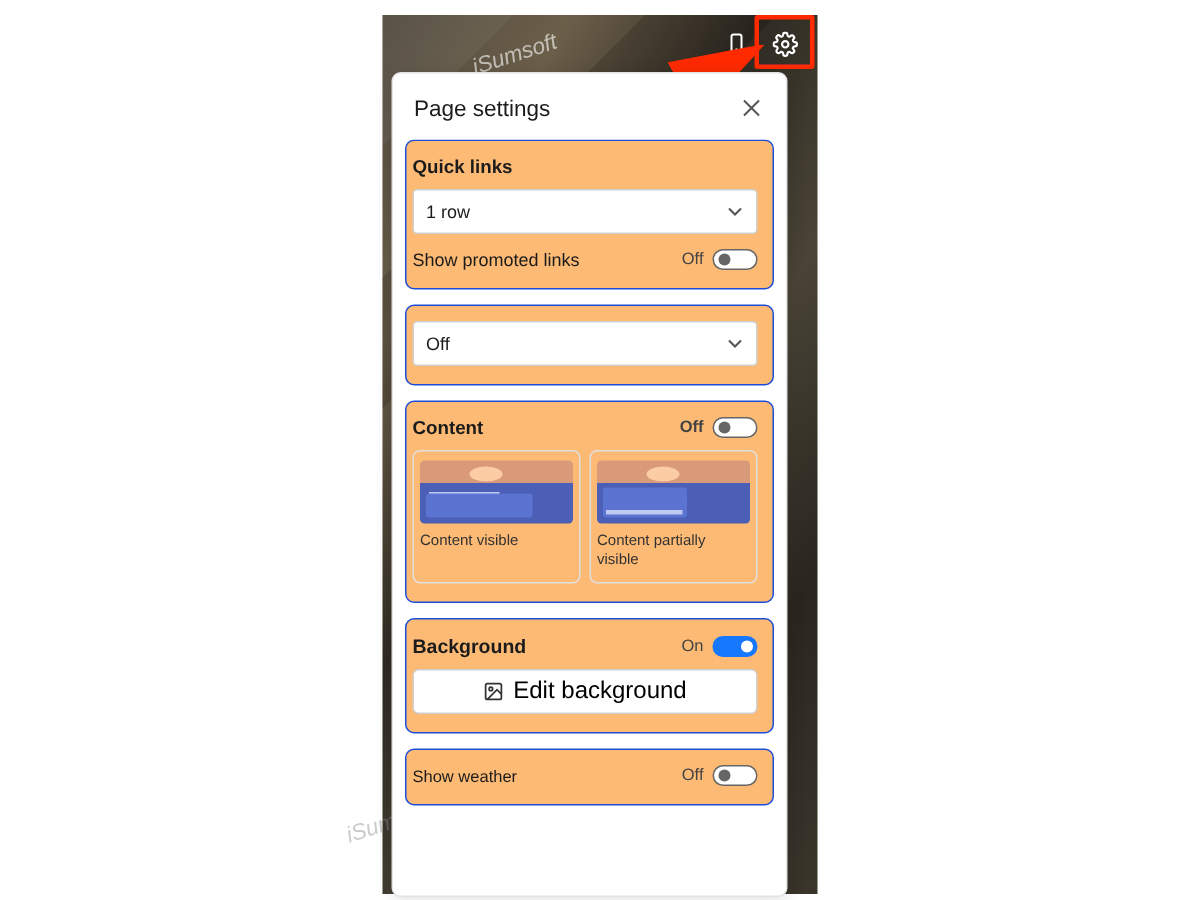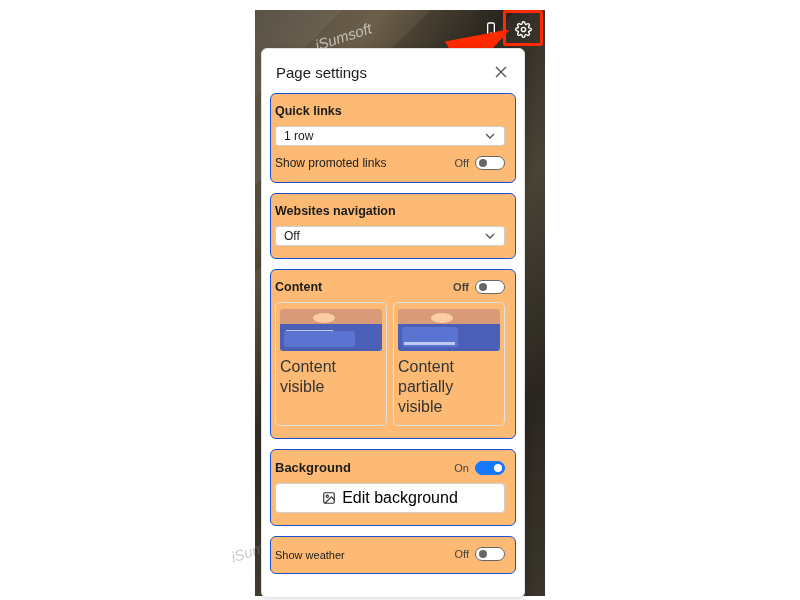--- a/index.html
+++ b/index.html
@@ -81,21 +81,21 @@
     border-radius: 6px;
     padding: 10px 10px 12px 4px;
     margin-bottom: 10px;
     background:#fdba74;
   }
   .card-title {
     font-size: 12.5px; font-weight: 600; margin-bottom: 8px;
     display:flex; align-items:center; justify-content:space-between;
   }
   .select {
-    width: 100%; height: 20px;
+    width: 100%; height: 30px;
     border: 1px solid #cfcfcf; border-radius: 3px;
     background: #fff;
     display:flex; align-items:center; justify-content:space-between;
     padding: 0 8px; font-size: 12px; cursor:pointer;
   }
   .chevron { width:12px; height:12px; }
   .row {
     display:flex; align-items:flex-end; justify-content:space-between;
     margin-top: 10px; font-size: 12px;
   }
@@ -123,21 +123,21 @@
     position:relative; overflow:hidden;
   }
   .thumb .sun { position:absolute; left:32%; top:4px; width:22px; height:10px; border-radius:50%; background:rgba(255,210,170,0.9);}
   .thumb .block { position:absolute; bottom:4px; background:#5b73d1; border-radius:2px; }
   .thumb.v1 .block { left:4px; width:70%; height:16px; }
   .thumb.v1 .line1 { position:absolute; left:6px; bottom:18px; width:46%; height:3px; background:#c0caf0;}
   .thumb.v1 .line2 { position:absolute; left:6px; bottom:13px; width:46%; height:3px; background:#9aa8e6;}
   .thumb.v2 .block { left:4px; width:55%; height:20px; }
   .thumb.v2 .stripe { position:absolute; bottom:6px; left:6px; width:50%; height:3px; background:#c0caf0;}
   .thumb.v3 .block { left:6px; right:6px; width:auto; height:16px; }
-  .tile .cap { font-size:16px; line-height:1.25; color:#333; }
+  .tile .cap { font-size:10px; line-height:1.25; color:#333; }
   .edit-btn {
     width:100%; height:30px; border:1px solid #cfcfcf; border-radius:4px;
     background:#fff; display:flex; align-items:center; justify-content:center;
     gap:6px; font-size:16px; cursor:pointer; margin-top:8px;
   }
   
   .scroll::-webkit-scrollbar { width:6px; }
   .scroll::-webkit-scrollbar-thumb { background:#c8c8c8; border-radius:3px; }
 </style>
 </head>
@@ -197,21 +197,20 @@
         <div class="toggle-wrap">
           <span>Off</span>
           <div class="toggle">
               <div class="knob"></div>
             </div>
         </div>
       </div>
     </div>
 
     <div class="card">
-      <div class="card-title">Websites navigation</div>
       <div class="select">
         <span>Off</span>
         <svg class="chevron" viewBox="0 0 12 12">
             <path d="M2 4 L6 8 L10 4" fill="none" stroke="#555" stroke-width="1.4"></path>
           </svg>
       </div>
     </div>
 
     <div class="card">
       <div class="card-title">

